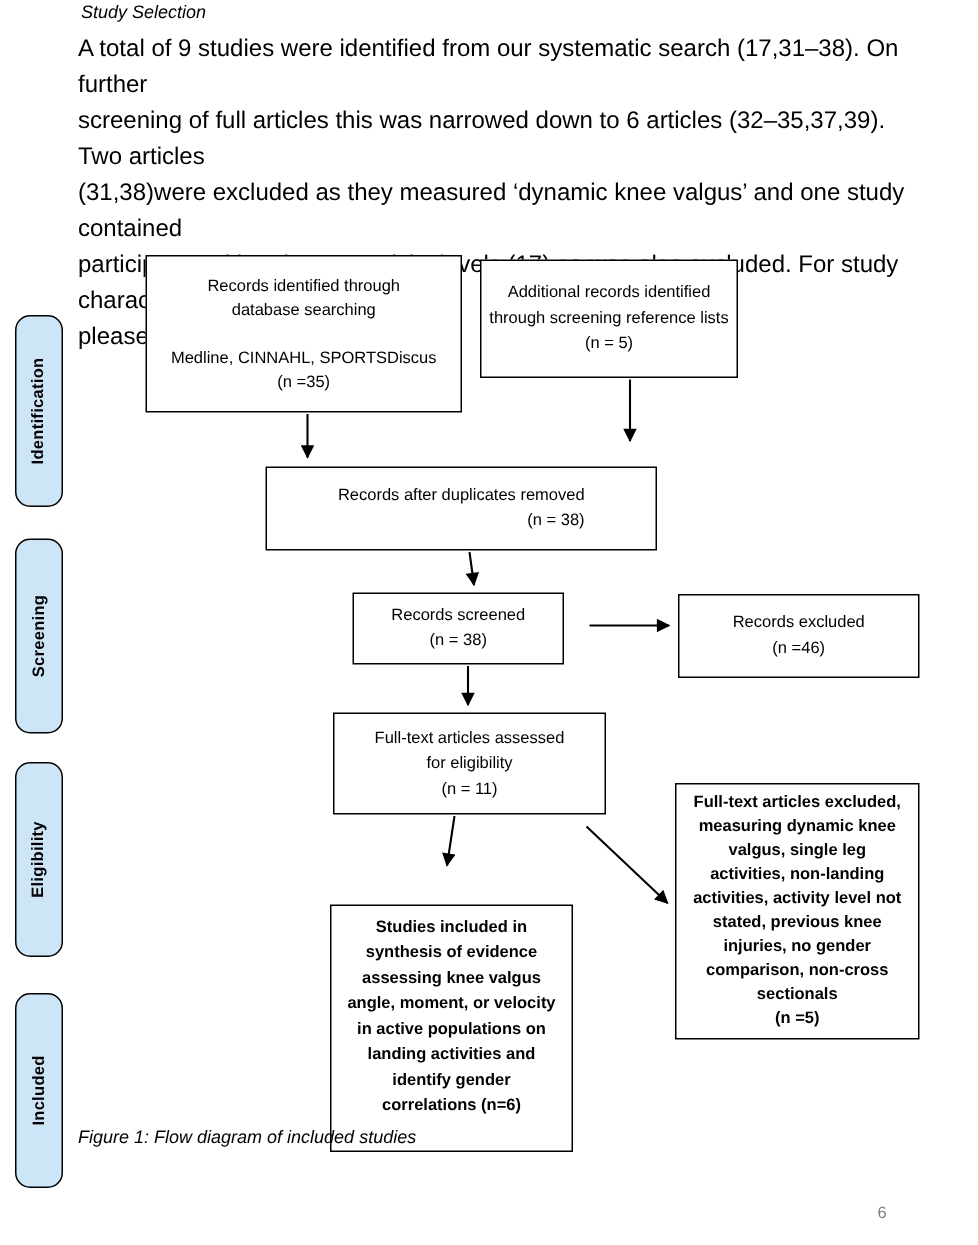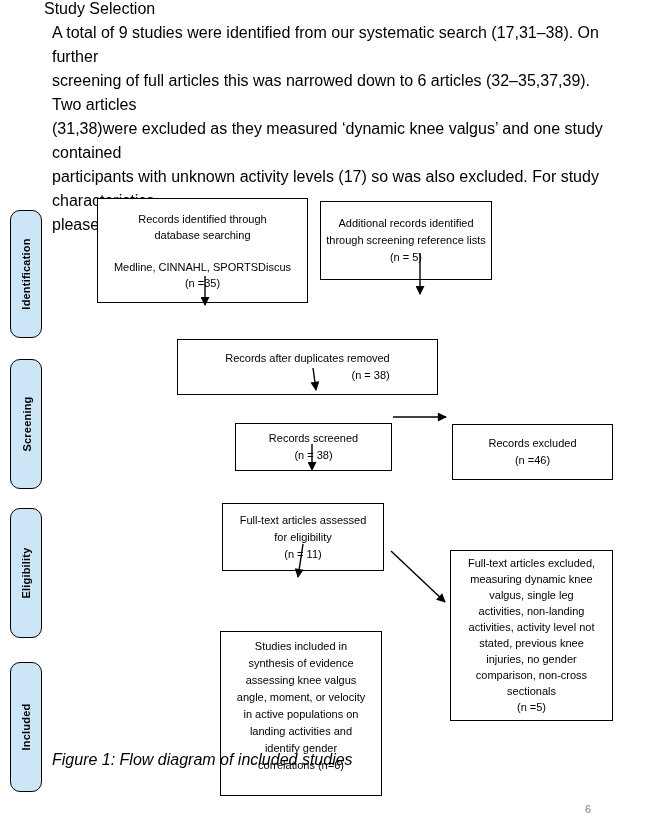--- a/index.html
+++ b/index.html
@@ -1,41 +1,41 @@
 <!DOCTYPE html>
 <html><head>
 <meta charset="utf-8">
 <style>
   html,body { margin:0; padding:0; background:#ffffff; }
   .page {
     position:relative; width:652px; height:830px; background:#ffffff;
     font-family:"Liberation Sans", sans-serif; color:#000; overflow:hidden;
   }
-  .heading { position:absolute; left:44px; top:0px; font-size:16px; line-height:17px; }
+  .heading { position:absolute; left:54px; top:0px; font-size:12px; line-height:17px; font-style:italic; }
   .para {
     position:absolute; left:52px; top:21px; width:565px;
     font-size:16px; line-height:24px; white-space:pre-line;
   }
   .fbox {
     position:absolute; border:1.3px solid #000; box-sizing:border-box; background:#fff;
     display:flex; align-items:center; justify-content:center;
-    text-align:center; font-size:11px; line-height:17px; white-space:pre-line;margin-top:28px;
+    text-align:center; font-size:11px; line-height:17px; white-space:pre-line;
   }
-  .fbox.top-align { align-items:flex-start; }
+  .fbox.top-align { align-items:flex-start;font-weight:bold; }
   .stage {
     position:absolute; left:10px; width:32px; box-sizing:border-box;
     border:1.5px solid #000; border-radius:10px;
     display:flex; align-items:center; justify-content:center;
   }
   .stage span {
     transform:rotate(-90deg); white-space:nowrap;
     font-weight:bold; font-size:11px; letter-spacing:0.2px;
   }
   .arrows { position:absolute; left:0; top:0; pointer-events:none; }
-  .caption { position:absolute; left:52px; top:751px; font-size:16px; font-style:italic; }
+  .caption { position:absolute; left:52px; top:751px; font-size:12px; font-style:italic; }
   .pagenum { position:absolute; left:585px; top:803px; font-size:11px; color:#7f7f7f; }
 </style>
 </head>
 <body>
 
 <div class="page">
 
   <div class="heading">Study Selection</div>
 
   <div class="para">A total of 9 studies were identified from our systematic search (17,31–38). On further
@@ -65,27 +65,27 @@
 Medline, CINNAHL, SPORTSDiscus
 (n =35)</div>
 
     <div class="fbox" style="left:320px; top:173px; width:172px; height:79px;">Additional records identified
 through screening reference lists
 (n = 5)</div>
 
     <div class="fbox" style="left:177px; top:311px; width:261px; height:56px;text-align:right;">Records after duplicates removed
 (n = 38)</div>
 
-    <div class="fbox" style="left:235px; top:395px; width:157px; height:48px;">Records screened
+    <div class="fbox" style="left:235px; top:395px; width:141px; height:48px;">Records screened
 (n = 38)</div>
 
     <div class="fbox" style="left:452px; top:396px; width:161px; height:56px;">Records excluded
 (n =46)</div>
 
-    <div class="fbox" style="left:222px; top:475px; width:162px; height:68px;">Full-text articles assessed
+    <div class="fbox" style="left:222px; top:475px; width:182px; height:68px;">Full-text articles assessed
 for eligibility
 (n = 11)</div>
 
     <div class="fbox top-align" style="left:220px; top:603px; width:162px; height:165px; padding-top:6px;">Studies included in
 synthesis of evidence
 assessing knee valgus
 angle, moment, or velocity
 in active populations on
 landing activities and
 identify gender

